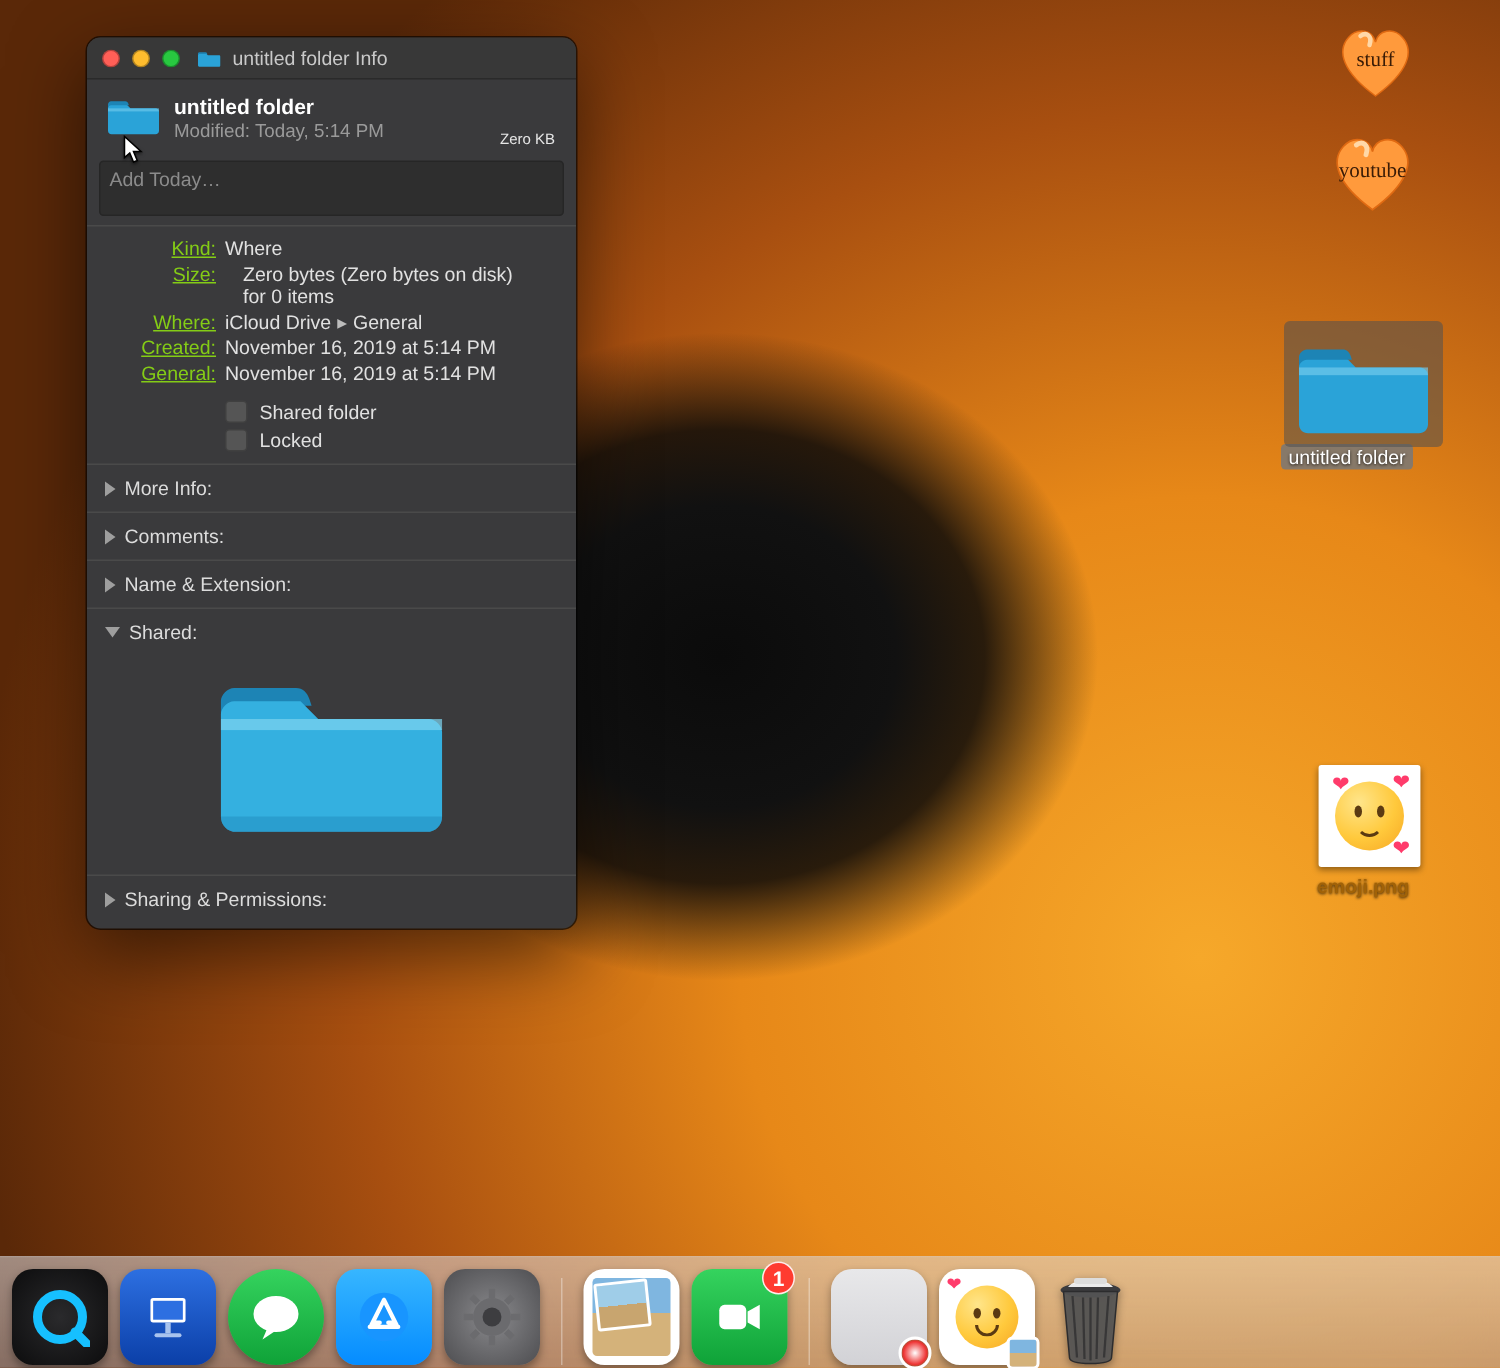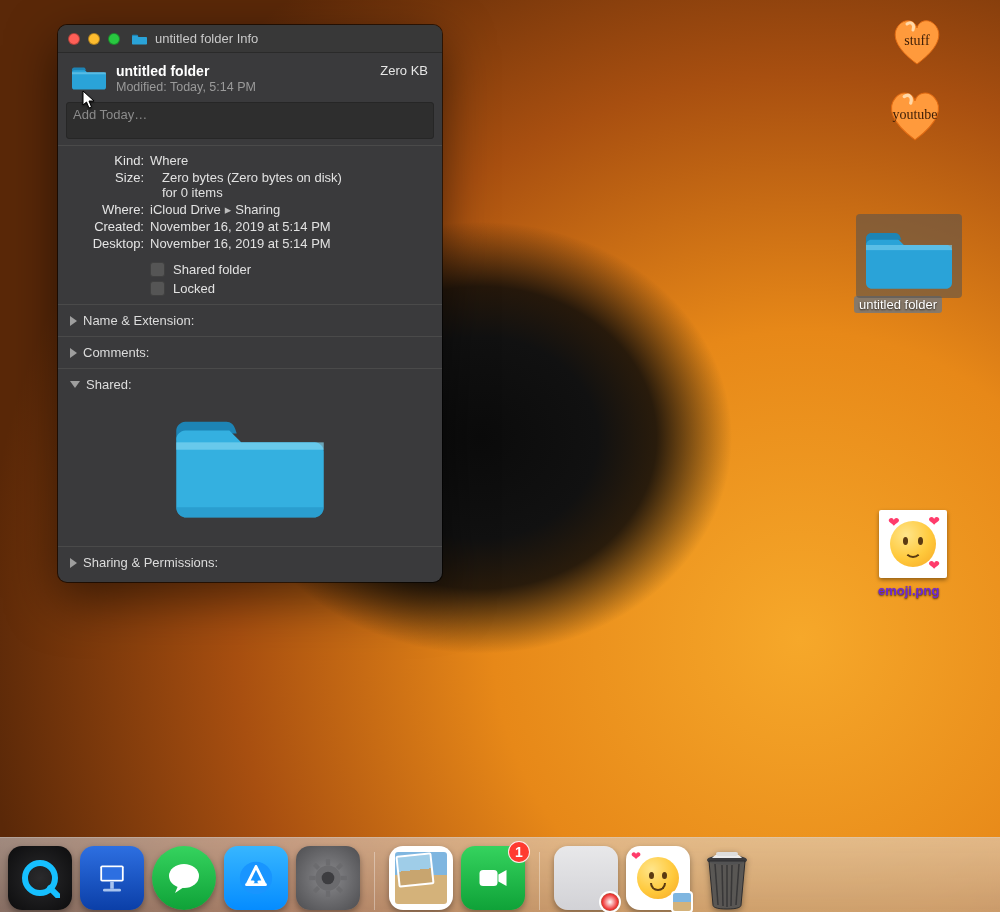--- a/index.html
+++ b/index.html
@@ -10,21 +10,21 @@
       radial-gradient(circle at 80% 70%, #f6a82a 0%, #e78818 30%, #a84f10 55%, #5a2808 80%),
       radial-gradient(circle at 20% 80%, #d87a12 0%, #b45d0f 50%, #6b3205 90%),
       linear-gradient(180deg, #c96f17 0%, #a24d0d 60%, #5e2b07 100%);
     position: relative;
   }
 
   
   .info-window {
     position: absolute;
     left: 58px; top: 25px;
-    width: 384px;
+    width: 326px;
     background: #3a3a3c;
     border-radius: 9px;
     box-shadow: 0 18px 50px rgba(0,0,0,0.55), 0 0 0 1px rgba(0,0,0,0.6);
     color: #dcdcdc;
     font-size: 13px;
     overflow: hidden;
   }
   .titlebar {
     display: flex; align-items: center; gap: 8px;
     height: 28px; padding: 0 10px;
@@ -43,21 +43,21 @@
   .titlebar .title { color: #c9c9c9; font-size: 13px; }
 
   .header-row {
     display: flex; align-items: flex-start; padding: 10px 14px 8px 14px; gap: 10px;
   }
   .header-row .folder-icon { width: 34px; height: 28px; flex: 0 0 34px; position:relative; }
   .header-row .folder-icon svg { width: 34px; height: 28px; display:block; }
   .header-row .title-col { flex: 1; }
   .header-row .name { font-weight: 700; color: #fff; font-size: 14px; }
   .header-row .modified { color: #9a9a9a; font-size: 12.5px; margin-top: 1px; }
-  .header-row .size { color: #e6e6e6; font-size: 13px; flex: 0 0 auto; }
+  .header-row .size { color: #e6e6e6; font-size: 10px; flex: 0 0 auto; margin-top: 25px; }
 
   .cursor {
     position: absolute; left: 82px; top: 90px; width: 14px; height: 20px; z-index: 50;
   }
   .cursor svg { width: 14px; height: 20px; display:block; filter: drop-shadow(0 1px 1px rgba(0,0,0,0.6)); }
 
   .tags-field {
     margin: 0 8px 6px 8px;
     background: #2e2e2e;
     border: 1px solid #262626;
@@ -75,41 +75,41 @@
     display: flex; align-items: center; gap: 3px;
     color: #dcdcdc; font-size: 13px; padding: 2px 0;
   }
   .tri {
     width: 0; height: 0; display: inline-block; margin-right: 3px;
   }
   .tri.down { border-left: 5px solid transparent; border-right: 5px solid transparent; border-top: 7px solid #9e9e9e; }
   .tri.right { border-top: 5px solid transparent; border-bottom: 5px solid transparent; border-left: 7px solid #9e9e9e; }
 
   .kv { display: flex; padding: 1px 0; font-size: 13px; }
-  .kv .k { width: 74px; text-align: right; color: #e5e5e5; margin-right: 6px; }
+  .kv .k { width: 74px; text-align: right; color: #84cc16; margin-right: 6px; text-decoration: underline; }
   .kv .v { color: #e1e1e1; flex: 1; }
   .kv .v .sub { display:block;margin-left:12px; }
   .arrow-sep { padding: 0 4px; color: #bcbcbc; }
 
   .check-row { display: flex; align-items: center; gap: 8px; padding: 2px 0 2px 80px; font-size: 13px; color: #e1e1e1; }
   .checkbox {
     width: 15px; height: 15px; border-radius: 3px; background: #555; border: 1px solid #404040;
   }
 
   .preview-box {
     display: flex; justify-content: center; padding: 10px 0 18px 0;
   }
   .preview-box .big-folder { width: 148px; height: 118px; }
   .preview-box .big-folder svg { width: 148px; height: 118px; display:block; }
 
   
   .desktop-icon { position: absolute; text-align: left; }
   .desktop-icon .label {
     display: inline-block; margin-top: 4px; font-size: 13px;
-    color: #6d28d9; text-shadow: 0 1px 2px rgba(0,0,0,0.8);
+    color: #a16207; text-shadow: 0 1px 2px rgba(0,0,0,0.8);
     padding: 1px 5px;
   }
   .desktop-icon .label.selected { background: rgba(120,120,120,0.85); border-radius: 3px; color:#fff; }
 
   .heart {
     width: 56px; height: 50px; position: relative; margin: 0 auto;
     display:flex; align-items:center; justify-content:center;
     font-family: "Comic Sans MS", cursive;
     color: #3a1c06; font-size: 14px;
   }
@@ -266,51 +266,57 @@
       </div>
     <div class="kv">
         <div class="k">Size:</div>
         <div class="v">
           <span class="sub">Zero bytes (Zero bytes on disk)</span>
           <span class="sub">for 0 items</span>
         </div>
       </div>
     <div class="kv">
         <div class="k">Where:</div>
-        <div class="v"><span>iCloud Drive</span><span class="arrow-sep">▸</span><span>Sharing</span></div>
+        <div class="v"><span>iCloud Drive</span><span class="arrow-sep">▸</span><span>General</span></div>
       </div>
     <div class="kv">
         <div class="k">Created:</div>
         <div class="v">November 16, 2019 at 5:14 PM</div>
       </div>
     <div class="kv">
-        <div class="k">Desktop:</div>
+        <div class="k">General:</div>
         <div class="v">November 16, 2019 at 5:14 PM</div>
       </div>
     <div style="height:8px;"></div>
     <div class="check-row">
       <div class="checkbox"></div>
       <span>Shared folder</span>
     </div>
     <div class="check-row">
       <div class="checkbox"></div>
       <span>Locked</span>
     </div>
   </div>
 
   <div class="section">
     <div class="sec-head">
       <span class="tri right"></span>
-      <span>Name &amp; Extension:</span>
+      <span>More Info:</span>
     </div>
   </div>
   <div class="section">
     <div class="sec-head">
       <span class="tri right"></span>
       <span>Comments:</span>
+    </div>
+  </div>
+  <div class="section">
+    <div class="sec-head">
+      <span class="tri right"></span>
+      <span>Name &amp; Extension:</span>
     </div>
   </div>
   <div class="section">
     <div class="sec-head">
       <span class="tri down"></span>
       <span>Shared:</span>
     </div>
     <div class="preview-box">
       <div class="big-folder">
         <svg viewBox="0 0 100 80">

